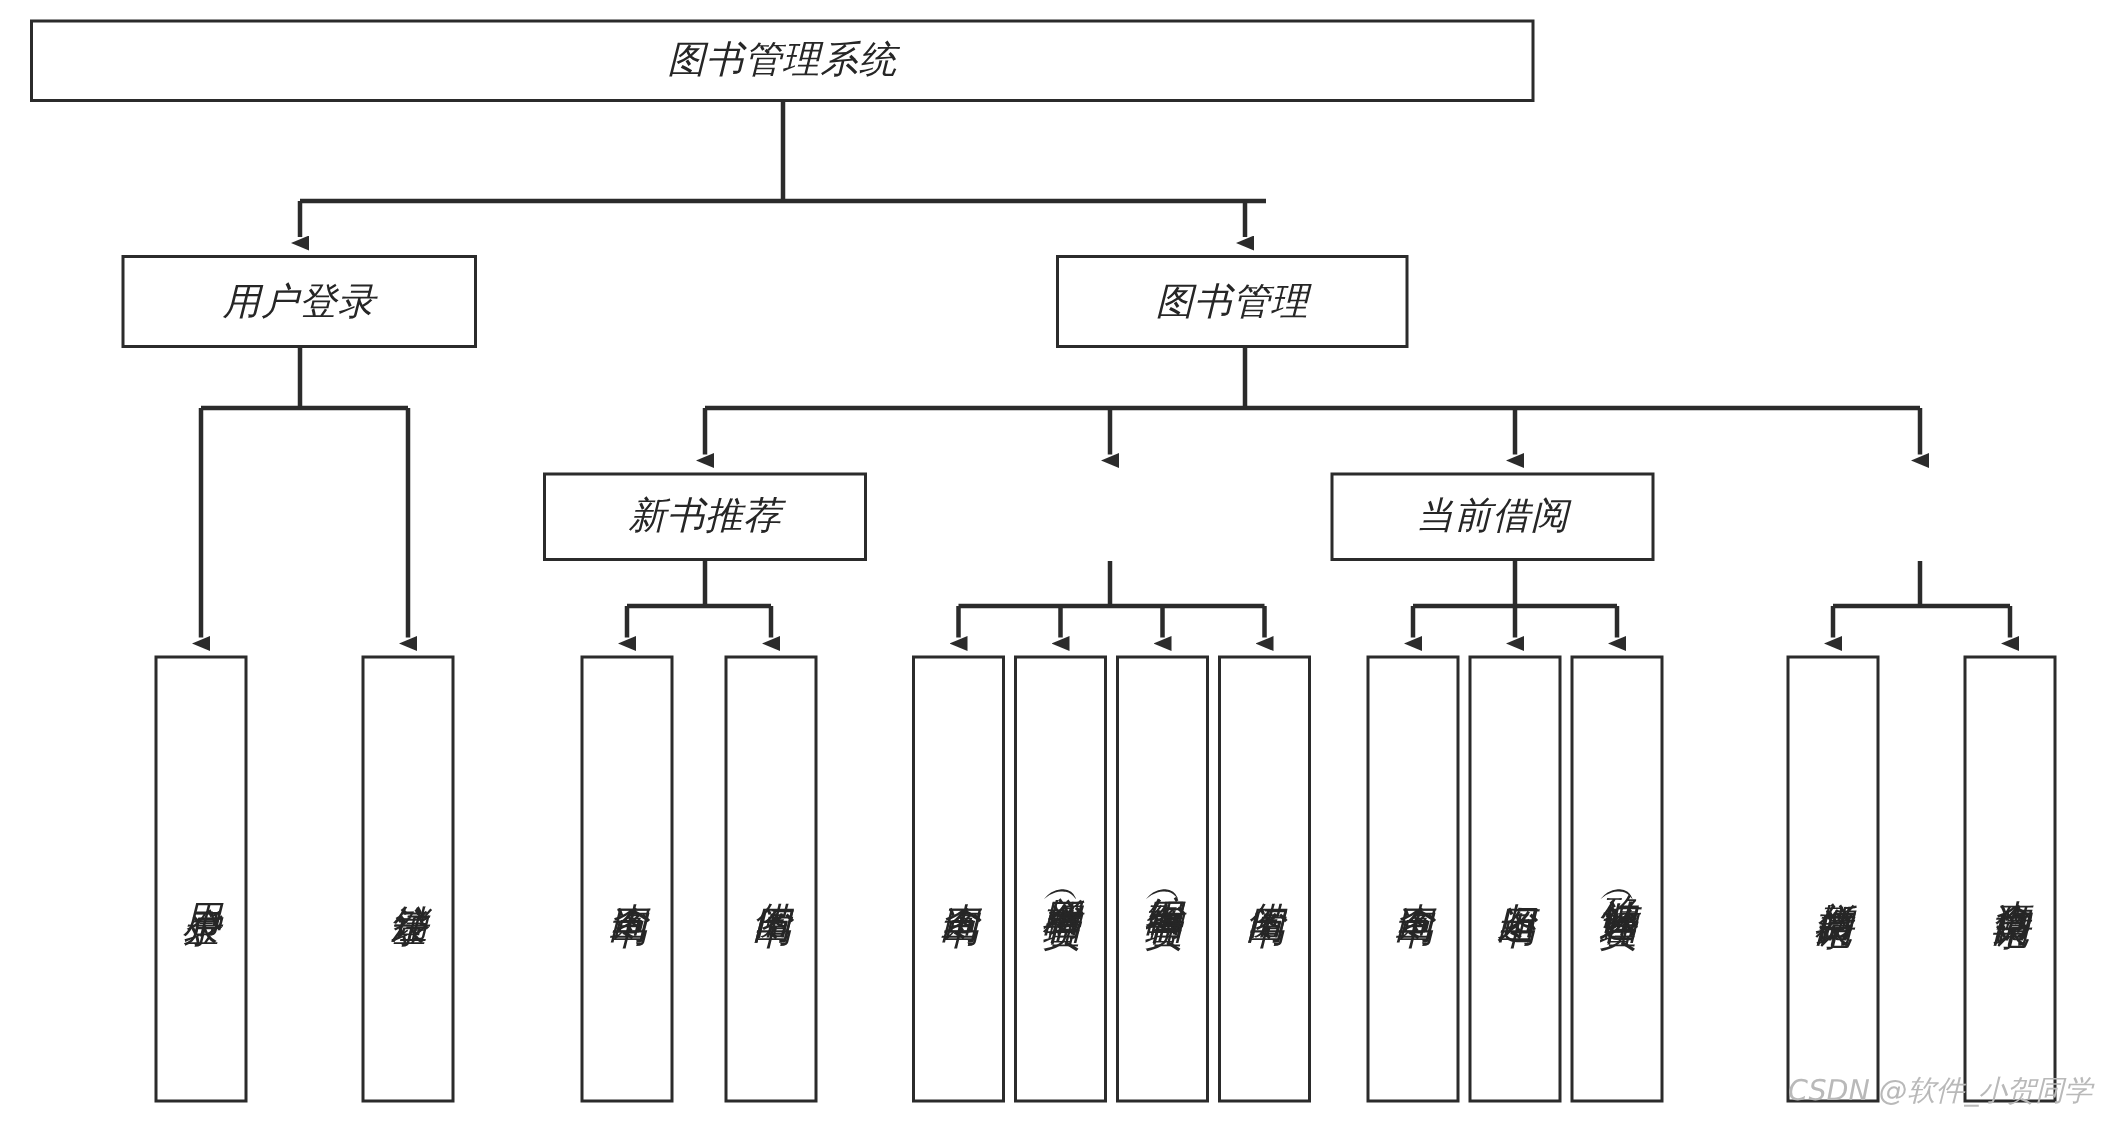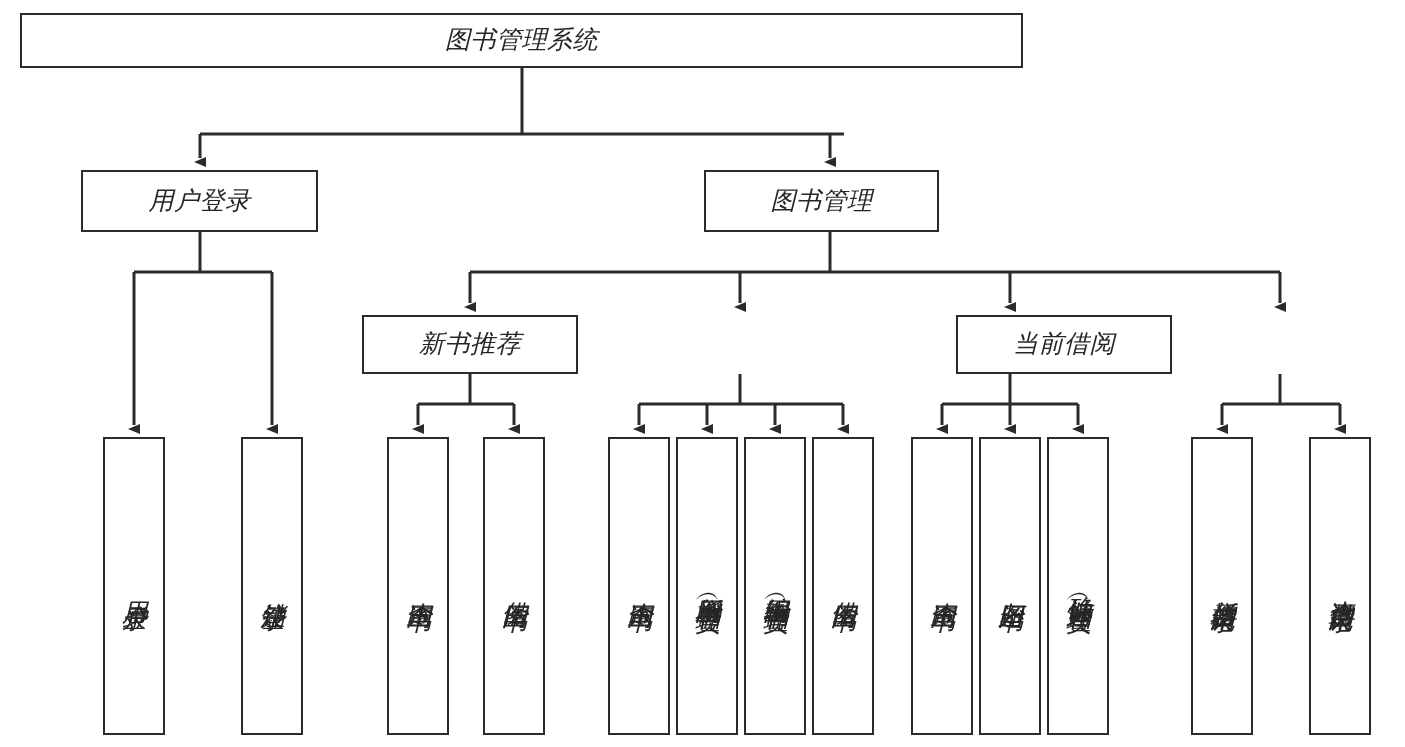--- a/index.html
+++ b/index.html
@@ -141,21 +141,21 @@
 
   <div class="node horiz" style="left:704px; top:170px; width:235px; height:62px;">
     <span class="label">图书管理</span>
   </div>
 
   <div class="node horiz" style="left:362px; top:315px; width:216px; height:59px;">
     <span class="label">新书推荐</span>
   </div>
 
 
-  <div class="node horiz" style="left:956px; top:315px; width:216px; height:59px;">
+  <div class="node horiz" style="left:887px; top:315px; width:216px; height:59px;">
     <span class="label">当前借阅</span>
   </div>
 
 
   <div class="node vert" style="left:103px; top:437px; width:62px; height:298px;">
     <span class="label">用户登录</span>
   </div>
 
   <div class="node vert" style="left:241px; top:437px; width:62px; height:298px;">
     <span class="label">注销登录</span>
@@ -198,14 +198,15 @@
   </div>
 
   <div class="node vert" style="left:1191px; top:437px; width:62px; height:298px;">
     <span class="label">新增借阅记录</span>
   </div>
 
   <div class="node vert" style="left:1309px; top:437px; width:62px; height:298px;">
     <span class="label">查询借阅记录</span>
   </div>
 
+  <div class="watermark">CSDN @软件_小贺同学</div>
 
 </div>
 
 </body></html>

